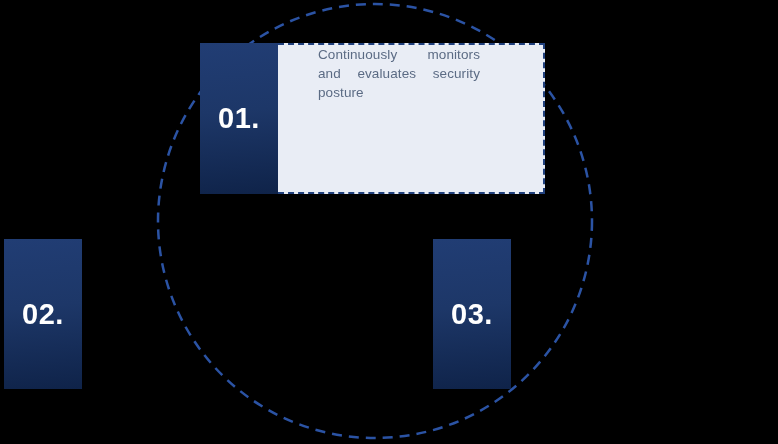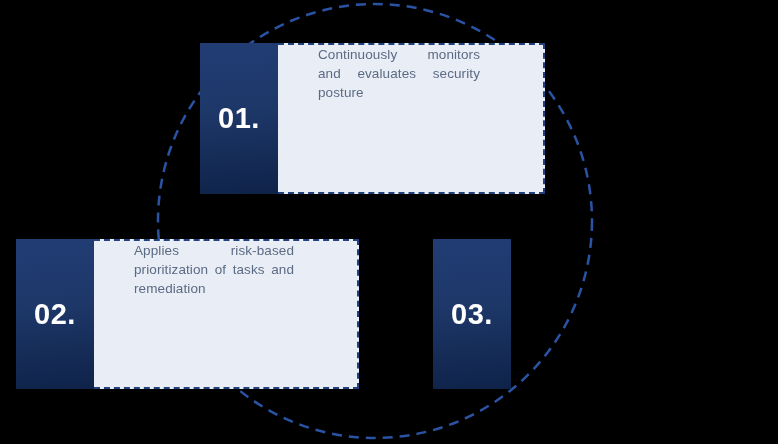--- a/index.html
+++ b/index.html
@@ -27,21 +27,21 @@
     stroke: var(--circle-dash, #2b53a4);
     stroke-width: 2.5;
     stroke-dasharray: 10 7;
   }
   .card {
     position: absolute;
     display: flex;
     height: 150px;
   }
   .card-1 { left: 200px; top: 43px;  width: 345px; height: 151px; }
-  .card-2 { left: 16px;   top: 239px; width: 343px; }
+  .card-2 { left: 4px;   top: 239px; width: 343px; }
   .card-3 { left: 433px; top: 239px; width: 389px; }
   .num-panel {
     flex: 0 0 78px;
     display: flex;
     align-items: center;
     justify-content: center;
     background: linear-gradient(175deg,
       var(--panel-top, #213d74) 0%,
       var(--panel-mid, #1d3768) 45%,
       var(--panel-bottom, #0f2349) 100%);
@@ -89,23 +89,20 @@
     </div>
     <div class="body">
       <p class="desc">Continuously monitors and evaluates security posture</p>
     </div>
   </div>
 
   <div class="card card-2">
     <div class="num-panel">
       <span class="num">02.</span>
     </div>
-    <div class="body">
-      <p class="desc">Applies risk-based prioritization of tasks and remediation</p>
-    </div>
   </div>
 
   <div class="card card-3">
     <div class="num-panel">
       <span class="num">03.</span>
     </div>
   </div>
 
 </div>
 

